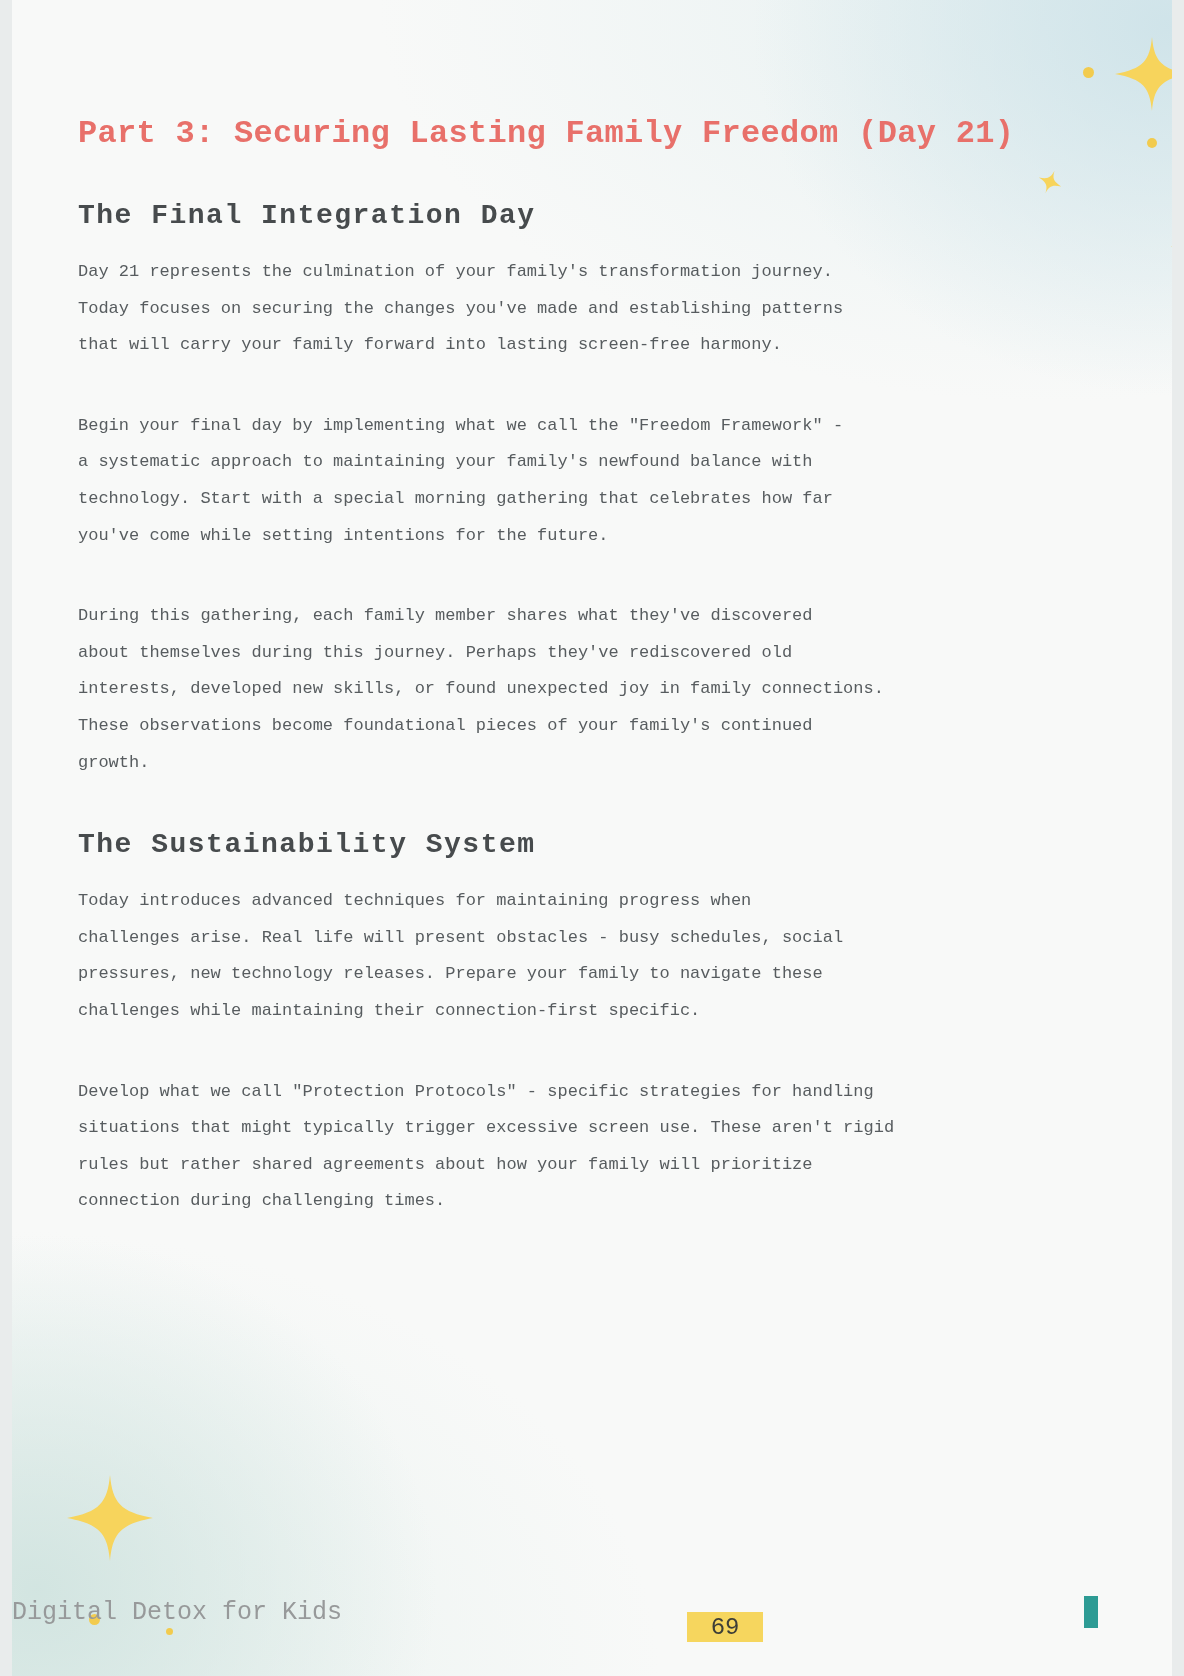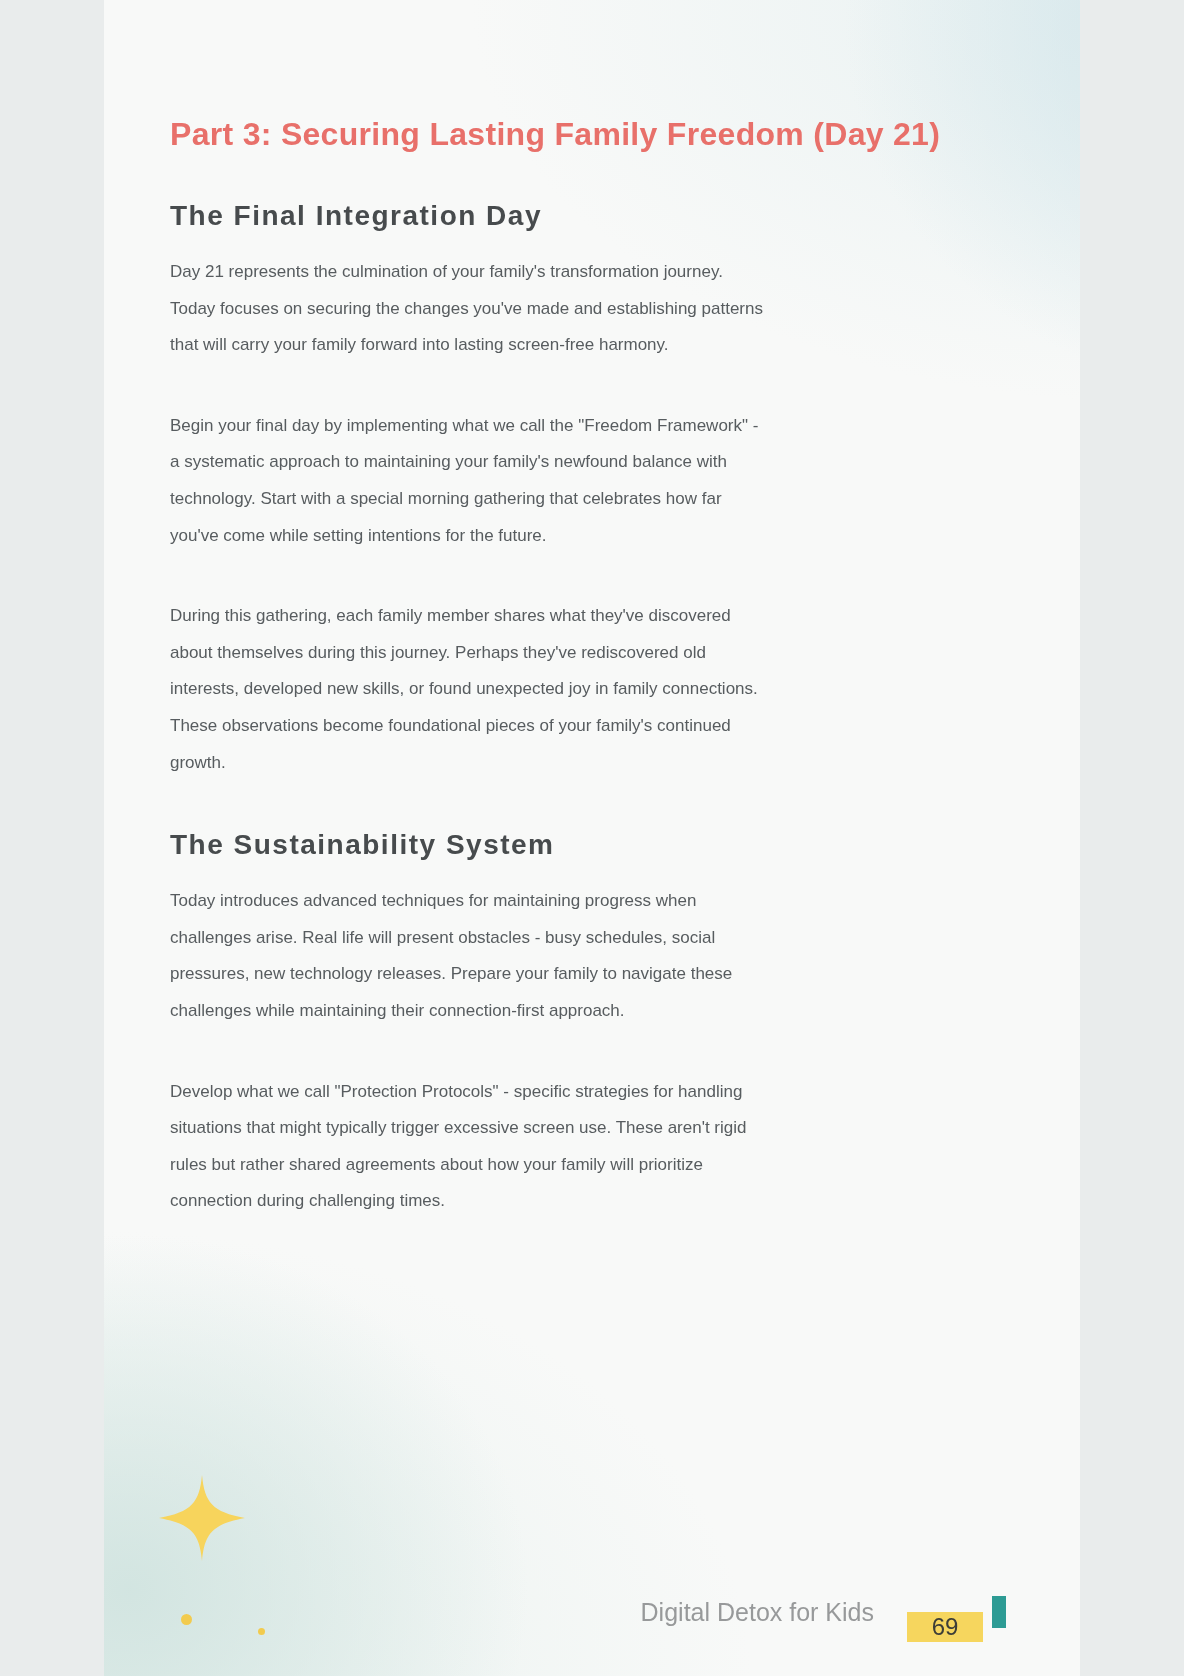--- a/index.html
+++ b/index.html
@@ -1,21 +1,21 @@
 <!DOCTYPE html>
 <html><head>
 <meta charset="utf-8">
 <style>
   html,body { margin:0; padding:0; background:#e9ecec; }
   .page {
     position:relative;
-    width:976px; height:1676px;
+    width:1160px; height:1676px;
     margin:0 auto;
     overflow:hidden;
-    font-family:Liberation Sans, sans-serif;
+    font-family:Liberation Mono, monospace;
     background:
       radial-gradient(560px 500px at 1155px 25px,  rgba(206,227,233,0.95), rgba(206,227,233,0) 74%),
       radial-gradient(950px 560px at 1050px 0px,   rgba(223,237,238,0.65), rgba(223,237,238,0) 72%),
       radial-gradient(540px 480px at 25px 1590px,  rgba(209,228,224,0.95), rgba(209,228,224,0) 74%),
       radial-gradient(900px 620px at 0px 1676px,   rgba(221,236,232,0.60), rgba(221,236,232,0) 72%),
       #f8f9f8;
   }
 
   .content { position:absolute; left:66px; right:62px; top:0; }
 
@@ -33,21 +33,21 @@
   p.para {
     margin:0 0 44px 0;
     font-size:17px; line-height:36.6px;
     color:#575c5f;
     white-space:pre-line;
   }
   h1.part-title + h2.section-heading { margin-top:40px; }
 
   .footer {
     position:absolute; top:1592px; left:0; right:74px; height:40px;
-    display:flex; align-items:center; justify-content:flex-end;
+    display:flex; align-items:center; justify-content:space-between;
   }
   .footer-label { font-size:25px; color:#97999a; margin-right:33px; }
   .page-badge {
     width:76px; height:30px;
     display:flex; align-items:center; justify-content:center;
     font-size:24px; color:#3d3e37;
   }
   .accent-bar { width:14px; height:32px; margin-left:9px; }
 
   .sparkle { position:absolute; }
@@ -109,21 +109,21 @@
     <p class="para">During this gathering, each family member shares what they've discovered
 about themselves during this journey. Perhaps they've rediscovered old
 interests, developed new skills, or found unexpected joy in family connections.
 These observations become foundational pieces of your family's continued
 growth.</p>
 
     <h2 class="section-heading">The Sustainability System</h2>
     <p class="para">Today introduces advanced techniques for maintaining progress when
 challenges arise. Real life will present obstacles - busy schedules, social
 pressures, new technology releases. Prepare your family to navigate these
-challenges while maintaining their connection-first approach.</p>
+challenges while maintaining their connection-first specific.</p>
     <p class="para">Develop what we call "Protection Protocols" - specific strategies for handling
 situations that might typically trigger excessive screen use. These aren't rigid
 rules but rather shared agreements about how your family will prioritize
 connection during challenging times.</p>
 
   </main>
 
   <div class="footer">
     <span class="footer-label">Digital Detox for Kids</span>
     <span class="page-badge" style="background: rgb(246, 214, 94); color: rgb(61, 62, 55); margin-top: 30px;">69</span>

